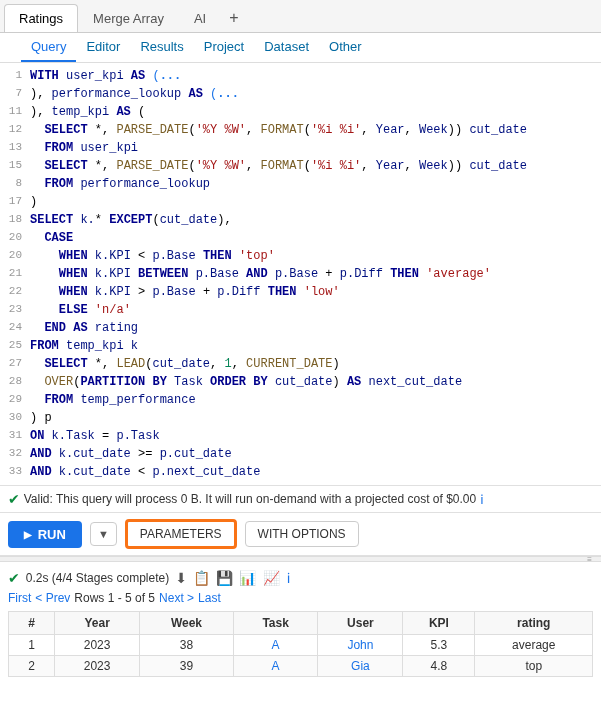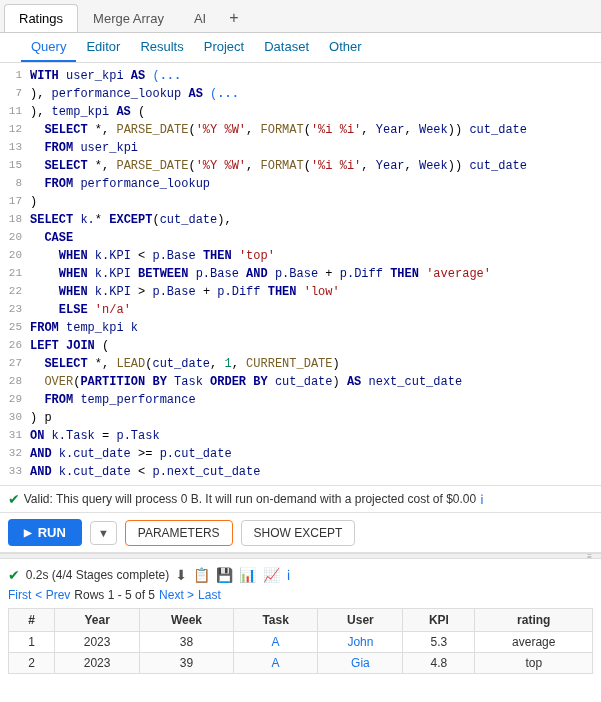--- a/index.html
+++ b/index.html
@@ -34,21 +34,21 @@
     
     .valid-bar { display: flex; align-items: center; padding: 4px 8px; background: #fff; border-bottom: 1px solid #e0e0e0; font-size: 12px; color: #333; gap: 4px; }
     .valid-icon { color: #0d8a3e; font-size: 14px; }
     .info-icon { color: #1a73e8; font-size: 13px; cursor: pointer; }
 
     
     .run-bar { display: flex; align-items: center; padding: 6px 8px; gap: 8px; border-bottom: 1px solid #e0e0e0; background: #fff; }
     .run-btn { background: #1a73e8; color: #fff; border: none; padding: 6px 16px; border-radius: 4px; cursor: pointer; font-size: 13px; display: flex; align-items: center; gap: 6px; font-weight: bold; }
     .run-btn .play { font-size: 10px; }
     .chevron-btn { border: 1px solid #ccc; background: #fff; padding: 5px 7px; border-radius: 4px; cursor: pointer; color: #555; font-size: 11px; }
-    .params-btn { border: 1px solid #f97316; background: #fff; padding: 5px 12px; border-radius: 4px; cursor: pointer; color: #333; font-size: 12px; }
+    .params-btn { border: 3px solid #f97316; background: #fff; padding: 5px 12px; border-radius: 4px; cursor: pointer; color: #333; font-size: 12px; }
     .options-btn { border: 1px solid #ccc; background: #fff; padding: 5px 12px; border-radius: 4px; cursor: pointer; color: #333; font-size: 12px; }
 
     
     .resize-handle { height: 6px; background: #f0f0f0; border-top: 1px solid #ddd; border-bottom: 1px solid #ddd; cursor: ns-resize; display: flex; align-items: center; justify-content: flex-end; padding-right: 8px; }
     .resize-dots { color: #999; font-size: 8px; letter-spacing: 1px; }
 
     
     .results-area { padding: 6px 8px; }
     .status-line { display: flex; align-items: center; gap: 6px; font-size: 12px; color: #333; margin-bottom: 4px; flex-wrap: wrap; }
     .status-icon { color: #0d8a3e; font-size: 14px; }
@@ -138,26 +138,26 @@
   </div>
   <div class="code-line">
     <span class="line-num">22</span>
     <span class="line-content">    <span class="kw">WHEN</span> <span class="col">k.KPI</span> <span class="op">&gt;</span> <span class="col">p.Base</span> <span class="op">+</span> <span class="col">p.Diff</span> <span class="kw">THEN</span> <span class="str">'low'</span></span>
   </div>
   <div class="code-line">
     <span class="line-num">23</span>
     <span class="line-content">    <span class="kw">ELSE</span> <span class="str">'n/a'</span></span>
   </div>
   <div class="code-line">
+    <span class="line-num">24</span>
+    <span class="line-content">  <span class="kw">END AS</span> <span class="col">rating</span></span>
+  </div>
+  <div class="code-line">
     <span class="line-num">25</span>
     <span class="line-content"><span class="kw">FROM</span> <span class="col">temp_kpi k</span></span>
-  </div>
-  <div class="code-line">
-    <span class="line-num">26</span>
-    <span class="line-content"><span class="kw">LEFT JOIN</span> <span class="op">(</span></span>
   </div>
   <div class="code-line">
     <span class="line-num">27</span>
     <span class="line-content">  <span class="kw">SELECT</span> <span class="op">*,</span> <span class="fn">LEAD</span><span class="op">(</span><span class="col">cut_date</span><span class="op">,</span> <span class="num">1</span><span class="op">,</span> <span class="fn">CURRENT_DATE</span><span class="op">)</span></span>
   </div>
   <div class="code-line">
     <span class="line-num">28</span>
     <span class="line-content">  <span class="fn">OVER</span><span class="op">(</span><span class="kw">PARTITION BY</span> <span class="col">Task</span> <span class="kw">ORDER BY</span> <span class="col">cut_date</span><span class="op">)</span> <span class="kw">AS</span> <span class="col">next_cut_date</span></span>
   </div>
   <div class="code-line">
@@ -188,21 +188,21 @@
   <span class="info-icon">ℹ</span>
 </div>
 
 <div class="run-bar">
   <button class="run-btn">
     <span class="play">▶</span>
     <span>RUN</span>
   </button>
   <button class="chevron-btn">▼</button>
   <button class="params-btn">PARAMETERS</button>
-  <button class="options-btn">SHOW EXCEPT</button>
+  <button class="options-btn">WITH OPTIONS</button>
 </div>
 
 <div class="resize-handle">
   <span class="resize-dots">≡</span>
 </div>
 
 <div class="results-area">
   <div class="status-line">
     <span class="status-icon">✔</span>
     <span>0.2s (4/4 Stages complete)</span>

